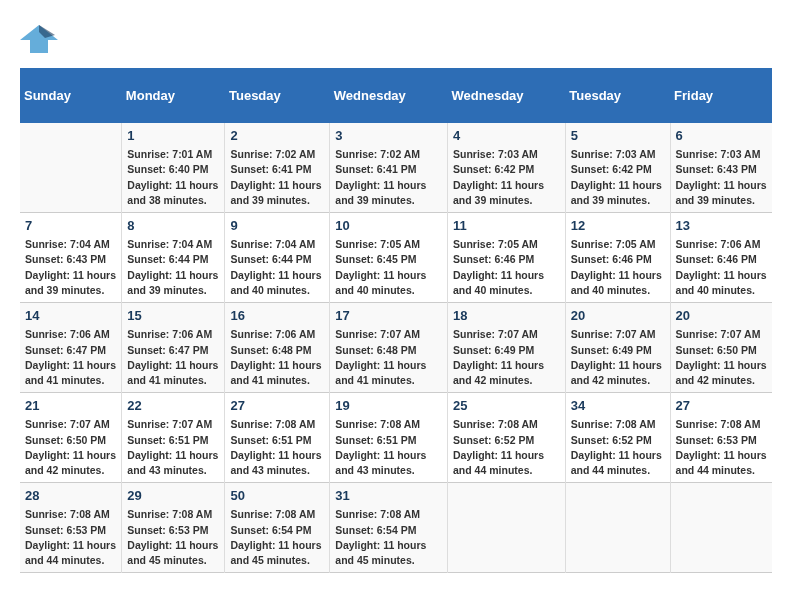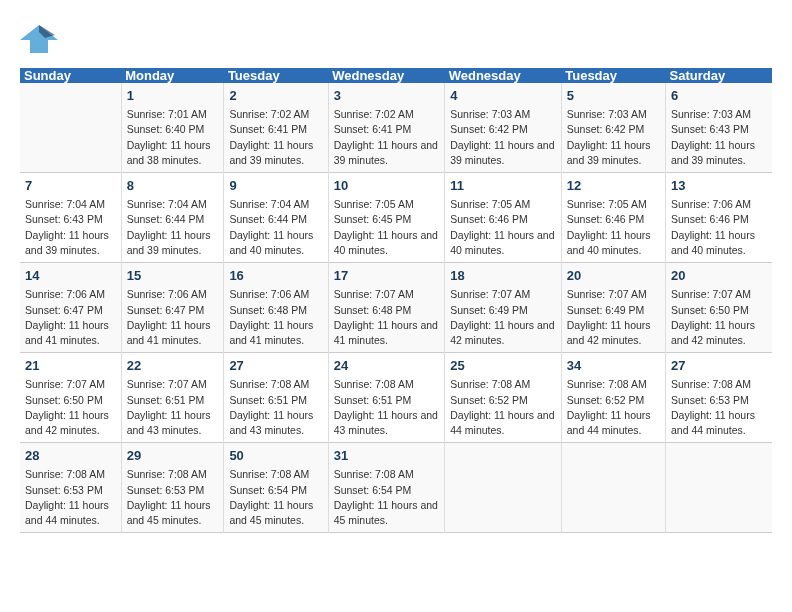--- a/index.html
+++ b/index.html
@@ -29,21 +29,21 @@
       color: #555;
     }
     table {
       width: 100%;
       border-collapse: collapse;
       font-size: 11px;
     }
     thead th {
       background-color: #2d6db5;
       color: #fff;
-      padding: 0 4px;
+      padding: 20px 4px;
       text-align: left;
       font-size: 13px;
       font-weight: bold;
     }
     tbody tr {
       border-bottom: 1px solid #ccc;
     }
     tbody tr:nth-child(odd) {
       background: #f9f9f9;
     }
@@ -64,20 +64,21 @@
       font-size: 13px;
       font-weight: bold;
       color: #1a3a5c;
       display: block;
       margin-bottom: 2px;
     }
     .cell-content {
       font-size: 10.5px;
       line-height: 1.45;
       color: #333;
+      font-weight: bold;
     }
     .logo-container {
       display: flex;
       align-items: center;
       gap: 4px;
     }
     .logo-icon {
       width: 38px;
       height: 38px;
     }
@@ -119,21 +120,21 @@
 
 <table>
   <thead>
     <tr>
     <th>Sunday</th>
         <th>Monday</th>
         <th>Tuesday</th>
         <th>Wednesday</th>
         <th>Wednesday</th>
         <th>Tuesday</th>
-        <th>Saturday</th>
+        <th>Friday</th>
       </tr>
   </thead>
   <tbody id="calendar-body">
   <tr>
         <td style="height: 70px;">&nbsp;</td>
         <td>
           <span class="day-number">1</span>
           <div class="cell-content">Sunrise: 7:01 AM<br>Sunset: 6:40 PM<br>Daylight: 11 hours and 38 minutes.</div>
         </td>
         <td>
@@ -224,21 +225,21 @@
         </td>
         <td>
           <span class="day-number">22</span>
           <div class="cell-content">Sunrise: 7:07 AM<br>Sunset: 6:51 PM<br>Daylight: 11 hours and 43 minutes.</div>
         </td>
         <td>
           <span class="day-number">27</span>
           <div class="cell-content">Sunrise: 7:08 AM<br>Sunset: 6:51 PM<br>Daylight: 11 hours and 43 minutes.</div>
         </td>
         <td>
-          <span class="day-number">24</span>
+          <span class="day-number">19</span>
           <div class="cell-content">Sunrise: 7:08 AM<br>Sunset: 6:51 PM<br>Daylight: 11 hours and 43 minutes.</div>
         </td>
         <td>
           <span class="day-number">25</span>
           <div class="cell-content">Sunrise: 7:08 AM<br>Sunset: 6:52 PM<br>Daylight: 11 hours and 44 minutes.</div>
         </td>
         <td>
           <span class="day-number">34</span>
           <div class="cell-content">Sunrise: 7:08 AM<br>Sunset: 6:52 PM<br>Daylight: 11 hours and 44 minutes.</div>
         </td>

